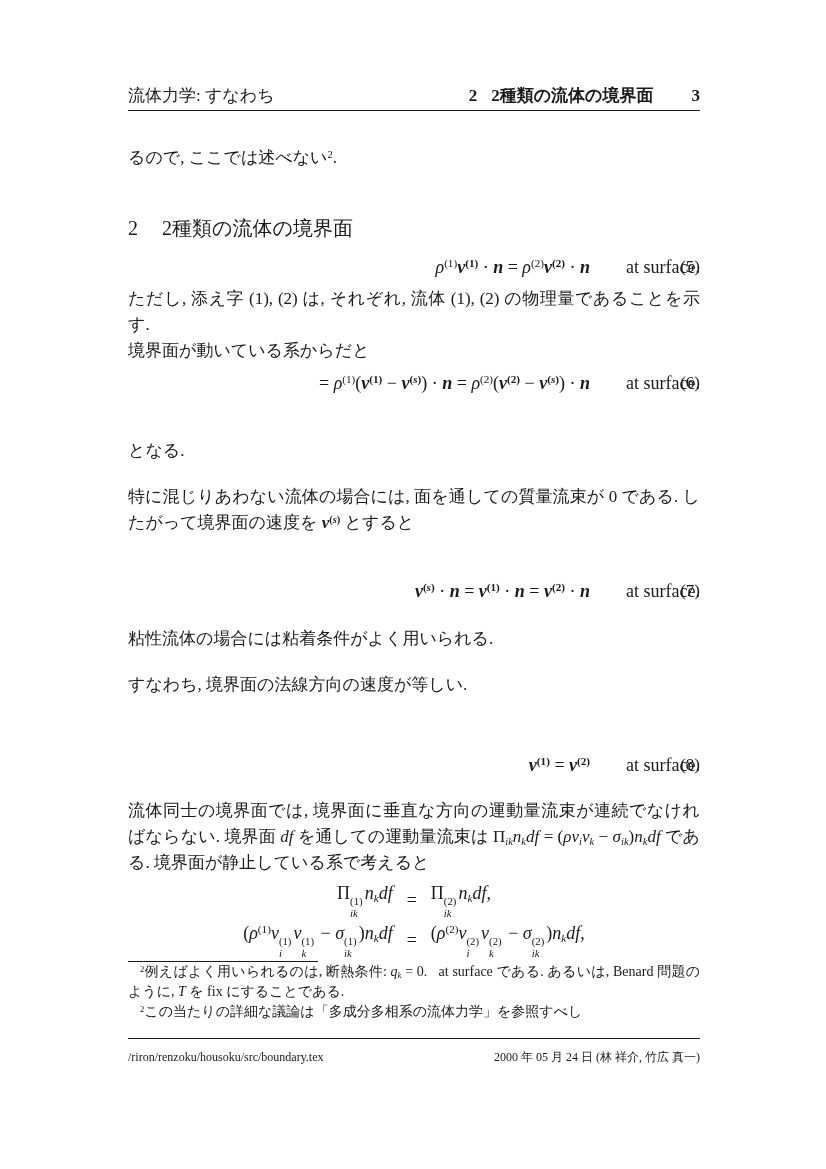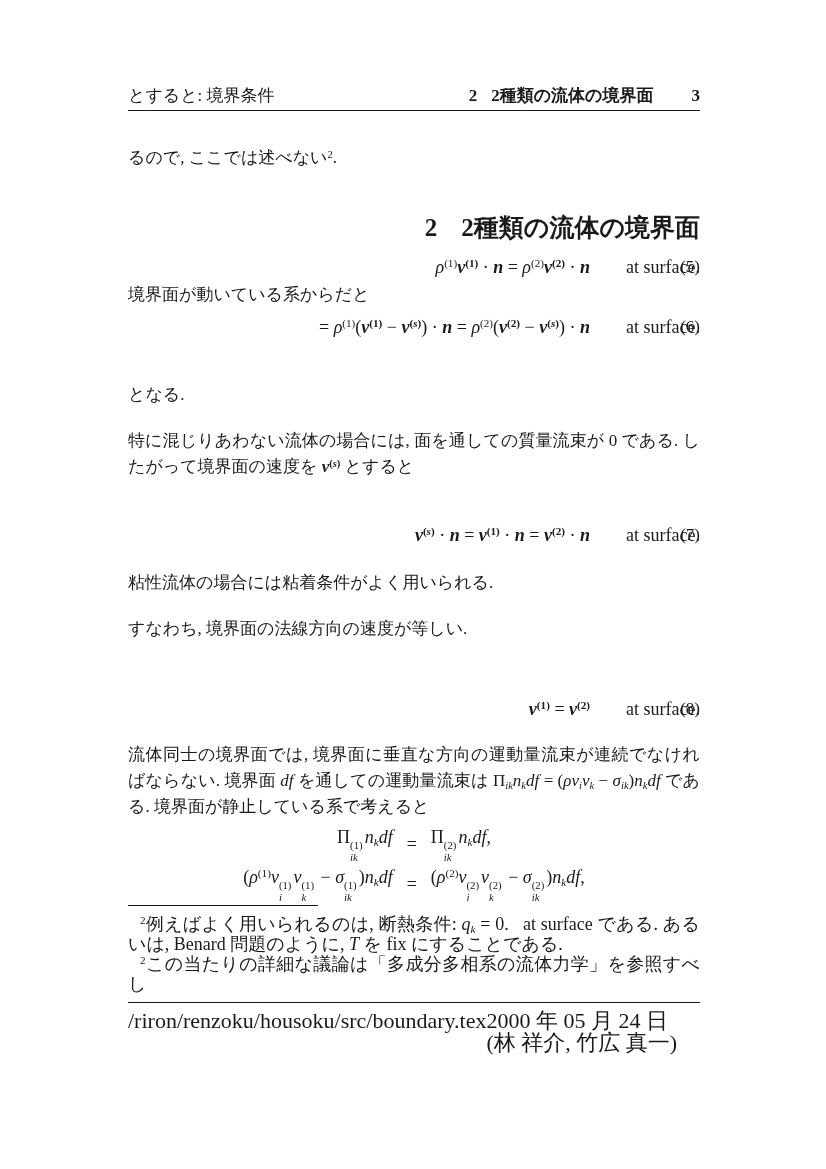--- a/index.html
+++ b/index.html
@@ -26,24 +26,23 @@
     line-height: 16px;
   }
   .header .right { font-weight: bold; white-space: nowrap; }
   .header .sec-num { margin-right: 14px; }
   .header .pagenum { margin-left: 38px; }
   
   .para { line-height: 26px; text-align: justify; }
   .intro { margin-top: 34px; }
   .section-heading {
     margin-top: 41px;
-    font-size: 25px;
-    font-weight: bold;
+    font-size: 20px;
+    font-weight: normal;
     line-height: 32px;
-    text-align: right;
   }
   .section-heading .num { margin-right: 24px; }
   .p1 { margin-top: 34px; }
   .p2 { margin-top: 4px; }
   .p3 { }
   .p4 { margin-top: 40px; }
   .p5 { margin-top: 20px; }
   .p6 { margin-top: 20px; }
   .p7 { margin-top: 20px; }
   .p8 { margin-top: 18px; }
@@ -87,57 +86,58 @@
   .eqnarray td { padding: 0; line-height: 26px; white-space: nowrap; }
   .eqnarray .lhs { text-align: right; }
   .eqnarray .rel { text-align: center; padding: 0 14px; }
   .eqnarray .rhs { text-align: left; }
   
   .footnote-rule {
     margin-top: 2px;
     width: 190px;
     border-top: 1px solid #1a1a1a;
   }
-  .footnotes { margin-top: 8px; font-size: 18px; }
+  .footnotes { margin-top: 0; font-size: 14px; }
   .footnotes .fn { line-height: 20px; text-indent: 12px; text-align: justify; }
   
   .footer {
-    margin-top: 8px;
+    margin-top: 16px;
     border-top: 1px solid #1a1a1a;
     padding-top: 7px;
     display: flex;
     justify-content: space-between;
-    font-size: 22px;
+    font-size: 12px;
     line-height: 22px;
   }
 </style>
 </head>
 <body>
 
 <div class="page">
 
   <div class="header">
-    <span>とすると: 境界条件</span>
+    <span>流体力学: すなわち</span>
     <span class="right">
       <span class="sec-num">2</span><span>2種類の流体の境界面</span><span class="pagenum">3</span>
     </span>
   </div>
 
   <div class="para intro">るので, ここでは述べない<sup>2</sup>.</div>
 
   <div class="section-heading">
     <span class="num">2</span><span>2種類の流体の境界面</span>
   </div>
 
 
   <div class="eq eq5">
     <span><i>ρ</i><sup>(1)</sup><b><i>v</i></b><sup><b>(1)</b></sup> · <b><i>n</i></b> = <i>ρ</i><sup>(2)</sup><b><i>v</i></b><sup><b>(2)</b></sup> · <b><i>n</i></b><span class="qq"></span>at surface.</span>
     <span class="num">(5)</span>
   </div>
 
+  <div class="para p2">ただし, 添え字 (1), (2) は, それぞれ, 流体 (1), (2) の物理量であることを示す.</div>
 
   <div class="para p3">境界面が動いている系からだと</div>
 
   <div class="eq eq6">
     <span>= <i>ρ</i><sup>(1)</sup>(<b><i>v</i></b><sup><b>(1)</b></sup> − <b><i>v</i></b><sup><b>(<i>s</i>)</b></sup>) · <b><i>n</i></b> = <i>ρ</i><sup>(2)</sup>(<b><i>v</i></b><sup><b>(2)</b></sup> − <b><i>v</i></b><sup><b>(<i>s</i>)</b></sup>) · <b><i>n</i></b><span class="qq"></span>at surface.</span>
     <span class="num">(6)</span>
   </div>
 
   <div class="para p4">となる.</div>
 

